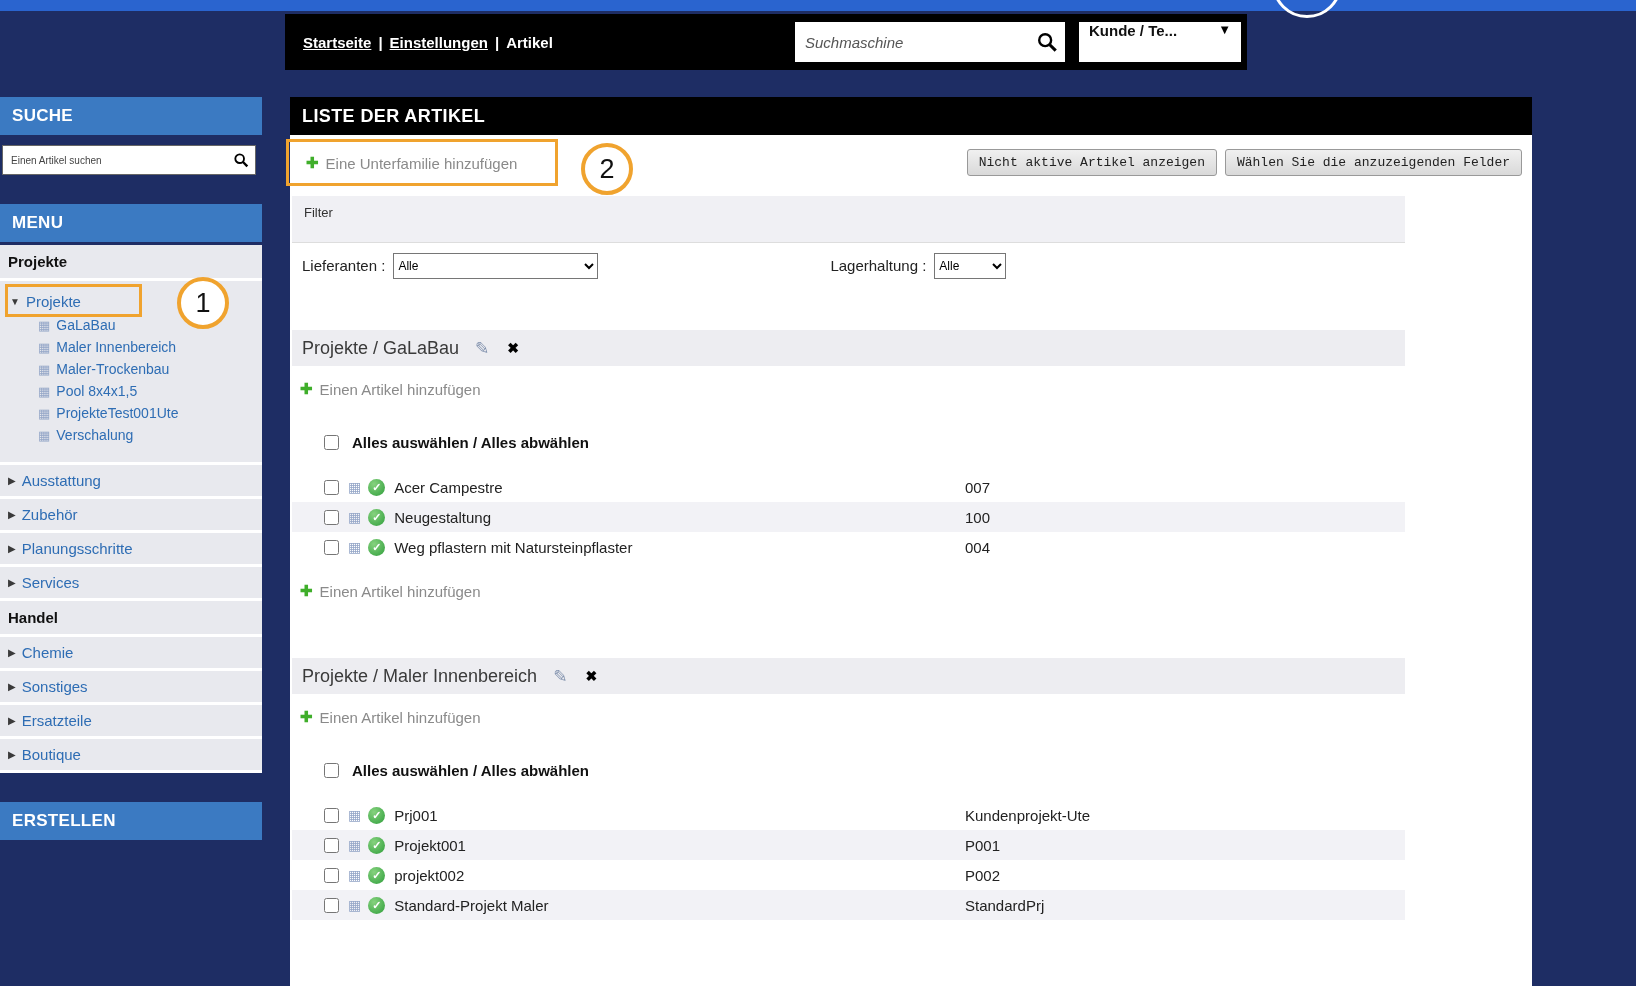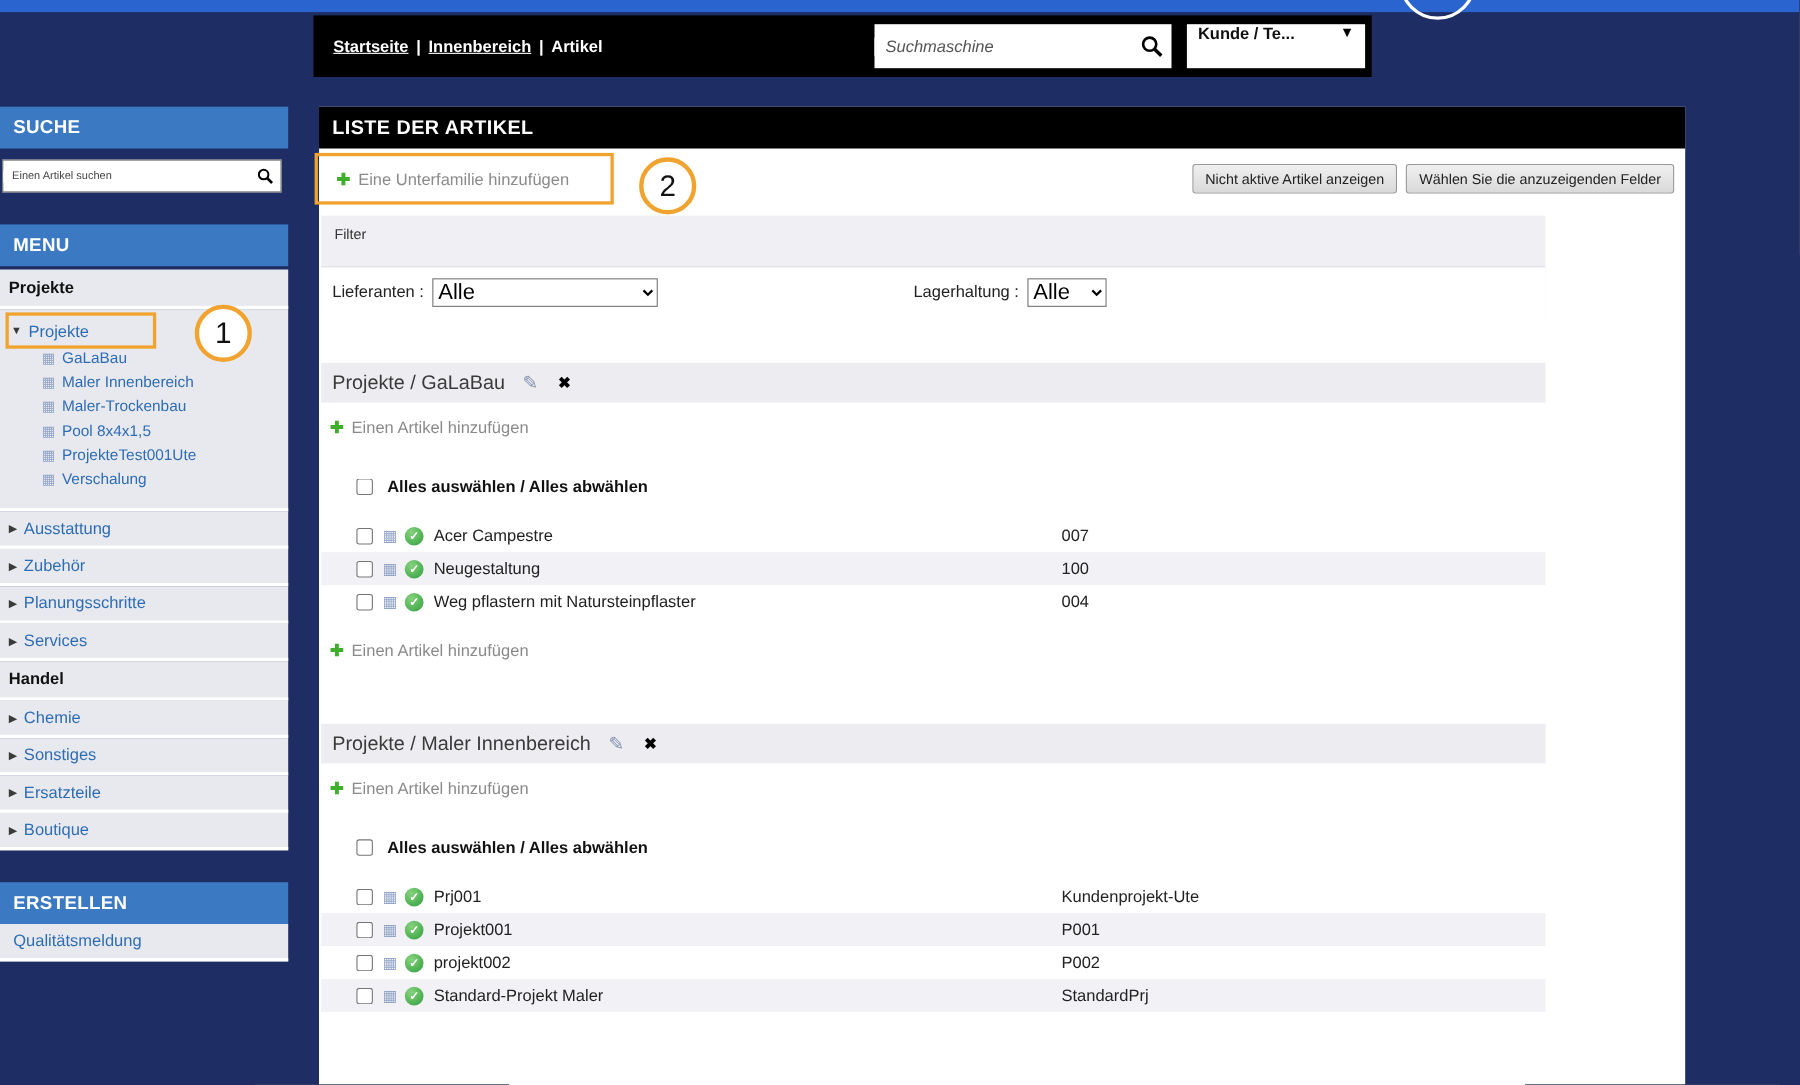--- a/index.html
+++ b/index.html
@@ -39,25 +39,25 @@
   .erstellen-header { margin-top:29px; }
   .menu-item.plain { padding-left:12px; }
 
   
   .main { position:absolute; left:290px; top:97px; width:1242px; height:979px; background:#fff; }
   .main-title { height:38px; background:#000; color:#fff; font-size:18px; font-weight:bold; display:flex; align-items:center; padding-left:12px; letter-spacing:.4px; }
   .add-link { position:absolute; display:flex; align-items:center; gap:7px; font-size:15px; color:#8a8a8a; cursor:pointer; white-space:nowrap; }
   .plus { color:#3fae2a; font-size:15px; font-weight:bold; }
   #add-subfamily { left:16px; top:57px; }
   .toolbar-buttons { position:absolute; top:52px; right:10px; display:flex; gap:8px; }
-  .toolbar-buttons button { background:linear-gradient(#f0f0f0,#d9d9d9); border:1px solid #999; border-radius:3px; font-size:13px; color:#222; padding:5px 11px; font-family:Liberation Sans, sans-serif; cursor:pointer; }
+  .toolbar-buttons button { background:linear-gradient(#f0f0f0,#d9d9d9); border:1px solid #999; border-radius:3px; font-size:13px; color:#222; padding:5px 11px; font-family:Liberation Mono, monospace; cursor:pointer; }
   .filter-panel { position:absolute; left:2px; top:99px; width:1113px; height:92px; background:#f0f0f4; }
   .filter-title { padding:9px 0 0 12px; font-size:13px; color:#333; }
   .filter-row { position:absolute; left:0; bottom:0; width:100%; height:46px; background:#fff; border-top:1px solid #ddd; display:flex; align-items:center; padding-left:10px; font-size:15px; color:#222; }
-  .filter-row select { margin-left:8px; height:26px; font-size:20px; font-family:inherit; background:#fff; }
+  .filter-row select { margin-left:8px; height:26px; font-size:12px; font-family:inherit; background:#fff; }
   #supplier-select { width:205px; }
   .label-stock { margin-left:232px; }
   #stock-select { width:72px; }
 
   .section { position:absolute; left:2px; width:1113px; }
   #section-galabau { top:233px; height:328px; }
   #section-maler { top:561px; height:290px; }
   .section-header { height:36px; background:#ededf1; display:flex; align-items:center; padding-left:10px; font-size:18px; color:#3a3a3a; }
   .pencil { margin-left:16px; color:#8091ad; font-size:17px; cursor:pointer; }
   .close-x { margin-left:18px; color:#000; font-size:14px; font-weight:bold; cursor:pointer; }
@@ -85,21 +85,21 @@
 <body>
 
 <div class="canvas">
   <div class="top-strip"></div>
   <div class="deco-circle"></div>
 
   <header class="topbar">
     <nav class="breadcrumb">
       <a>Startseite</a>
       <span>|</span>
-      <a>Innenbereich</a>
+      <a>Einstellungen</a>
       <span>|</span>
       <span>Artikel</span>
     </nav>
     <div class="top-search">
       <input placeholder="Suchmaschine" style="">
       <span class="mag">
         <svg width="22" height="22" viewBox="0 0 24 24">
             <circle cx="10" cy="10" r="6.5" fill="none" stroke="#000" stroke-width="2.6"></circle>
             <line x1="15" y1="15" x2="21.5" y2="21.5" stroke="#000" stroke-width="3.4"></line>
           </svg>
@@ -189,23 +189,20 @@
           <span class="tri">▶</span>
           <span>Ersatzteile</span>
         </div>
       <div class="menu-item">
           <span class="tri">▶</span>
           <span>Boutique</span>
         </div>
     </div>
 
     <div class="side-header erstellen-header">ERSTELLEN</div>
-    <div class="menu-item plain">
-        <span>Qualitätsmeldung</span>
-      </div>
   </aside>
 
   <main class="main">
     <div class="main-title">LISTE DER ARTIKEL</div>
 
     <a class="add-link" id="add-subfamily">
       <span class="plus">✚</span>
       <span>Eine Unterfamilie hinzufügen</span>
     </a>
 

